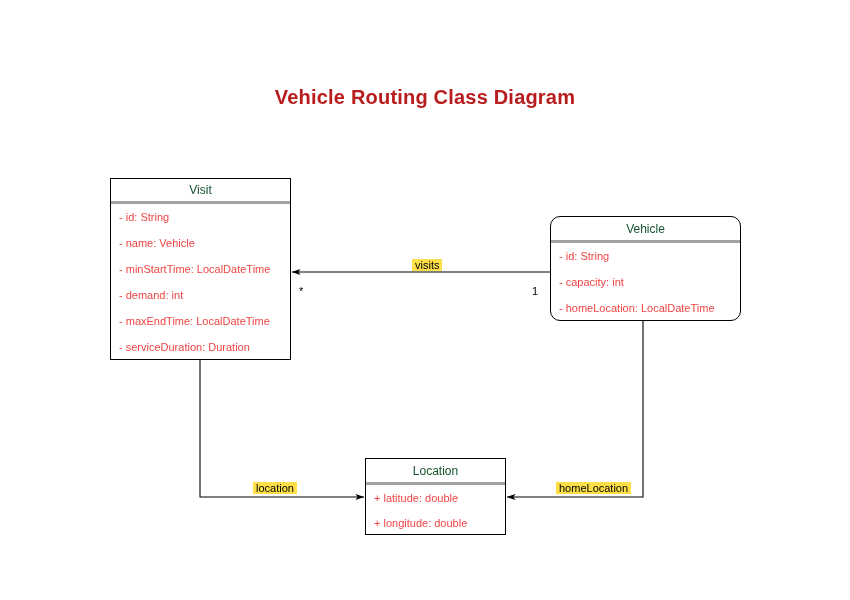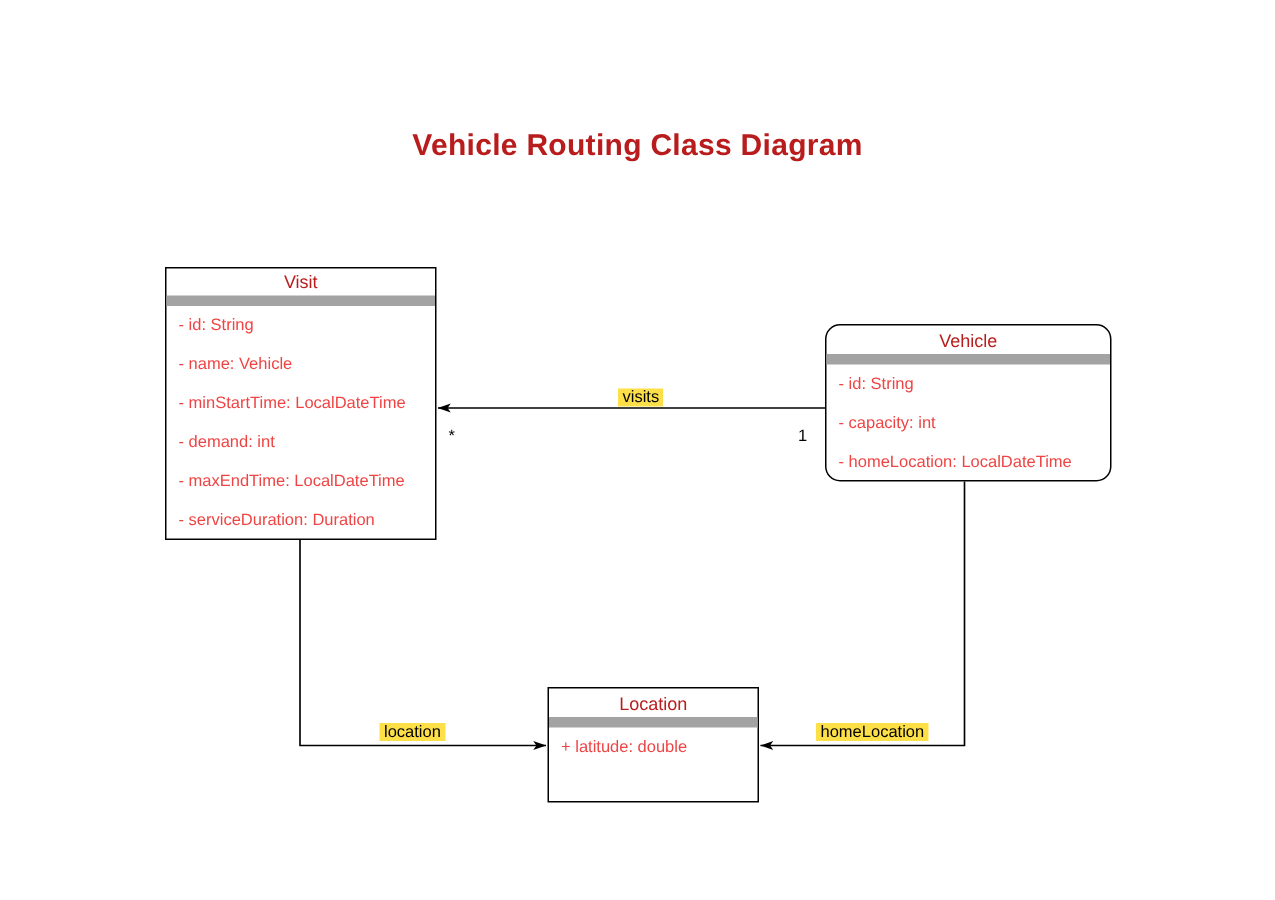--- a/index.html
+++ b/index.html
@@ -38,22 +38,22 @@
     position: absolute;
     box-sizing: border-box;
     background: #ffffff;
     border: 1px solid #000000;
     z-index: 5;
   }
   .uml-class-name {
     box-sizing: border-box;
     text-align: right;
     font-size: 12px;
-    color: #b91c1c;
-    border-bottom: 7px solid #a3a3a3;
+    color: #14532d;
+    border-bottom: 3px solid #a3a3a3;
     display: flex;
     align-items: center;
     justify-content: center;
   }
   .uml-attrs {
     box-sizing: border-box;
     padding: 0;
     margin: 0;
     list-style: none;
   }
@@ -124,21 +124,21 @@
   }
   .multiplicity {
     position: absolute;
     font-size: 11px;
     color: #000000;
     white-space: nowrap;
     z-index: 6;
   }
   #label-visits     { left: 412px; top: 259px; }
   #label-location   { left: 253px; top: 482px; }
-  #label-homelocation { left: 544px; top: 482px; }
+  #label-homelocation { left: 556px; top: 482px; }
   #mult-visits-visit   { left: 299px; top: 285px; }
   #mult-visits-vehicle { left: 532px; top: 285px; }
 </style>
 </head>
 <body>
 
 <div id="canvas">
 
   <div class="diagram-title">Vehicle Routing Class Diagram</div>
 
@@ -182,16 +182,17 @@
       <li class="uml-attr">- id: String</li>
       <li class="uml-attr">- capacity: int</li>
       <li class="uml-attr">- homeLocation: LocalDateTime</li>
     </ul>
   </div>
 
   <div class="uml-class" id="class-location">
     <div class="uml-class-name">Location</div>
     <ul class="uml-attrs">
       <li class="uml-attr">+ latitude: double</li>
+      <li class="uml-attr">+ longitude: double</li>
     </ul>
   </div>
 
 </div>
 
 </body></html>

